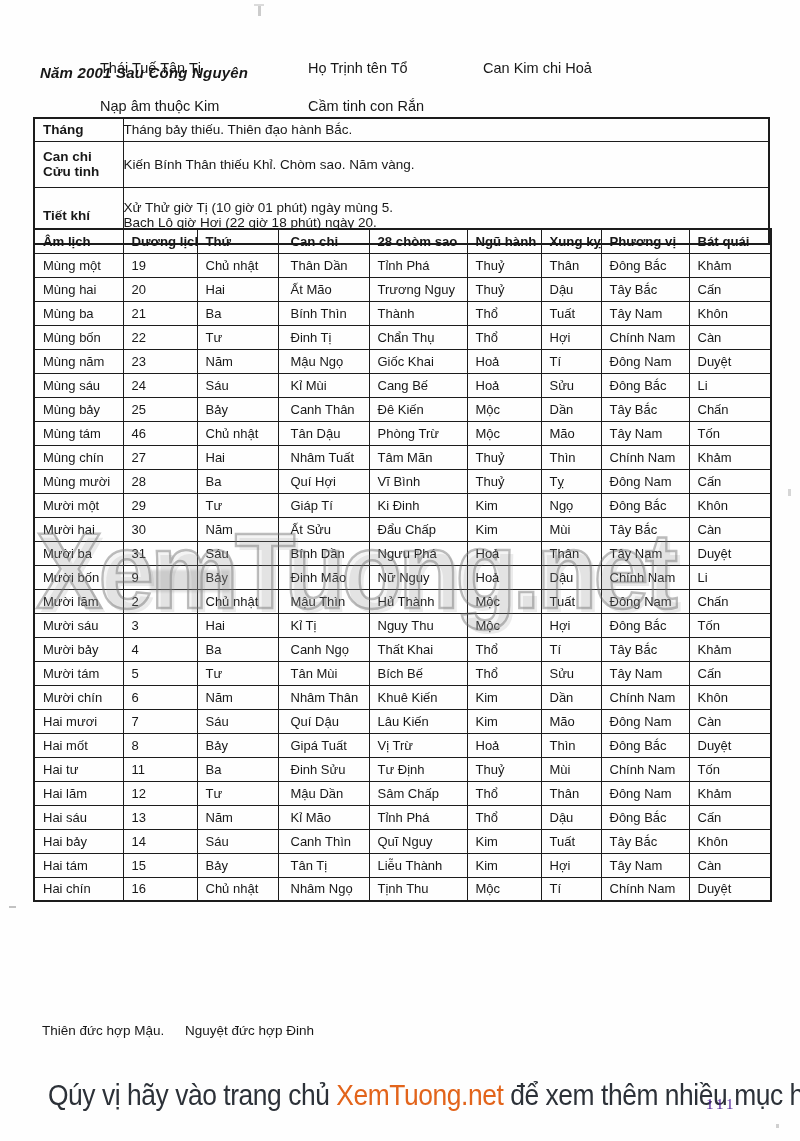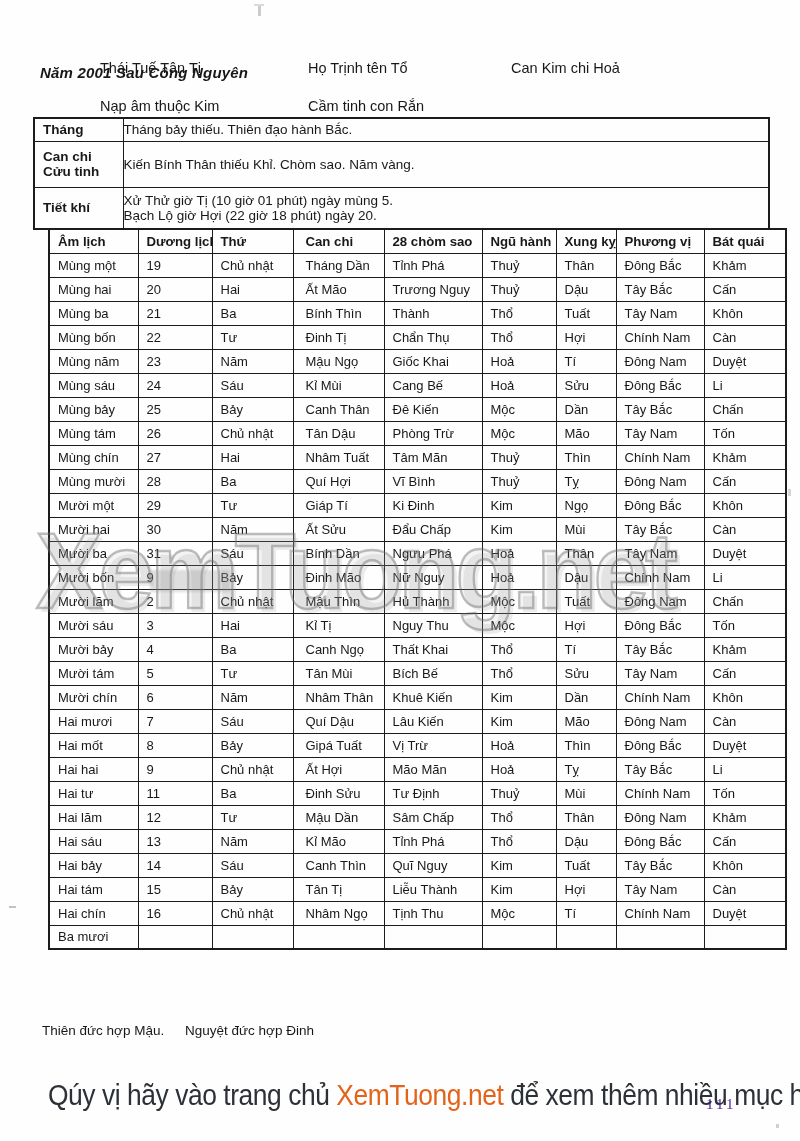--- a/index.html
+++ b/index.html
@@ -12,36 +12,36 @@
   }
   
   .doc-title {
     position:absolute; left:40px; top:48px;
     font-size:15px; font-weight:bold; font-style:italic;
     letter-spacing:0.2px;
     margin-top:16px;
   }
   .hdr-line { position:absolute; font-size:14.5px; white-space:nowrap; }
   .hl1 { top:60px; } .hl2 { top:98px; }
-  .hx1 { left:100px; } .hx2 { left:308px; } .hx3 { left:483px;margin-left:28px; }
+  .hx1 { left:100px; } .hx2 { left:308px; } .hx3 { left:483px; }
   
   table { border-collapse:collapse; table-layout:fixed; }
   .info-table {
     position:absolute; left:33px; top:117px; width:737px;
     border:2px solid #1c1c1c;
   }
   .info-table th, .info-table td {
     border:1.6px solid #1c1c1c; vertical-align:middle;
     font-size:13.5px; text-align:left; padding:2px 6px 2px 8px;
   }
   .info-table th { width:89px; font-weight:bold; }
   .info-table td { padding-left:0; }
-  .ir0 { height:23px; } .ir1 { height:46px; } .ir2 { height:42px; }
+  .ir0 { height:23px; } .ir1 { height:46px; } .ir2 { height:57px; }
   .cal-table {
-    position:absolute; left:48px; top:228px; width:737px;
+    position:absolute; left:33px; top:228px; width:737px;
     border:2px solid #1c1c1c;
   }
   .cal-table th, .cal-table td {
     border:1.5px solid #1c1c1c; font-size:13px;
     text-align:left; padding:1px 3px 1px 8px;
     white-space:nowrap; overflow:hidden; height:24px;
     vertical-align:middle;
   }
   .cal-table th { font-weight:bold; font-size:13.2px; height:24px; }
   col.c0{width:89px} col.c1{width:74px} col.c2{width:81px}
@@ -136,21 +136,21 @@
           <th>Xung kỵ</th>
           <th>Phương vị</th>
           <th>Bát quái</th>
         </tr>
       </thead>
     <tbody>
         <tr>
           <td>Mùng một</td>
           <td>19</td>
           <td>Chủ nhật</td>
-          <td>Tháng Dần</td>
+          <td>Thân Dần</td>
           <td>Tỉnh Phá</td>
           <td>Thuỷ</td>
           <td>Thân</td>
           <td>Đông Bắc</td>
           <td>Khảm</td>
         </tr>
         <tr>
           <td>Mùng hai</td>
           <td>20</td>
           <td>Hai</td>
@@ -211,21 +211,21 @@
           <td>Bảy</td>
           <td>Canh Thân</td>
           <td>Đê Kiến</td>
           <td>Mộc</td>
           <td>Dần</td>
           <td>Tây Bắc</td>
           <td>Chấn</td>
         </tr>
         <tr>
           <td>Mùng tám</td>
-          <td>26</td>
+          <td>46</td>
           <td>Chủ nhật</td>
           <td>Tân Dậu</td>
           <td>Phòng Trừ</td>
           <td>Mộc</td>
           <td>Mão</td>
           <td>Tây Nam</td>
           <td>Tốn</td>
         </tr>
         <tr>
           <td>Mùng chín</td>
@@ -364,31 +364,20 @@
           <td>8</td>
           <td>Bảy</td>
           <td>Gipá Tuất</td>
           <td>Vị Trừ</td>
           <td>Hoả</td>
           <td>Thìn</td>
           <td>Đông Bắc</td>
           <td>Duyệt</td>
         </tr>
         <tr>
-          <td>Hai hai</td>
-          <td>9</td>
-          <td>Chủ nhật</td>
-          <td>Ất Hợi</td>
-          <td>Mão Mãn</td>
-          <td>Hoả</td>
-          <td>Tỵ</td>
-          <td>Tây Bắc</td>
-          <td>Li</td>
-        </tr>
-        <tr>
           <td>Hai tư</td>
           <td>11</td>
           <td>Ba</td>
           <td>Đinh Sửu</td>
           <td>Tư Định</td>
           <td>Thuỷ</td>
           <td>Mùi</td>
           <td>Chính Nam</td>
           <td>Tốn</td>
         </tr>
@@ -440,31 +429,20 @@
           <td>Hai chín</td>
           <td>16</td>
           <td>Chủ nhật</td>
           <td>Nhâm Ngọ</td>
           <td>Tịnh Thu</td>
           <td>Mộc</td>
           <td>Tí</td>
           <td>Chính Nam</td>
           <td>Duyệt</td>
         </tr>
-        <tr>
-          <td>Ba mươi</td>
-          <td></td>
-          <td></td>
-          <td></td>
-          <td></td>
-          <td></td>
-          <td></td>
-          <td></td>
-          <td></td>
-        </tr>
       </tbody>
   </table>
 
   <div class="watermark">XemTuong.net</div>
   <div class="smudge"></div>
 
   <span class="note note-1">Thiên đức hợp Mậu.</span>
   <span class="note note-2">Nguyệt đức hợp Đinh</span>
 
   <div class="promo"><span>Qúy vị hãy vào trang chủ </span><span class="brand" style="color: rgb(226, 100, 27);">XemTuong.net</span><span> để xem thêm nhiều mục hay khác</span></div>

